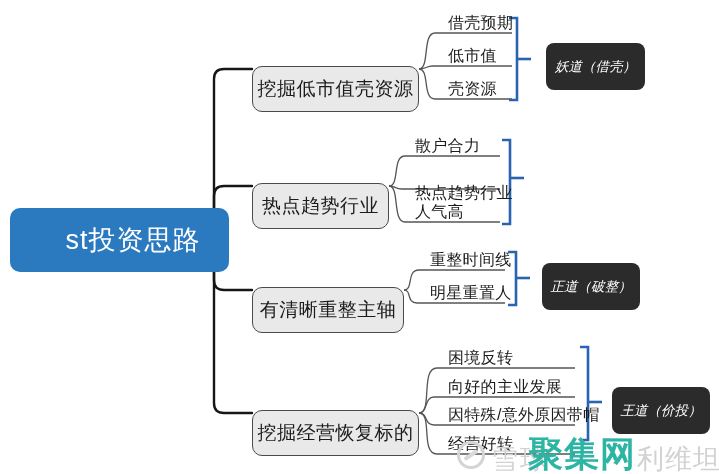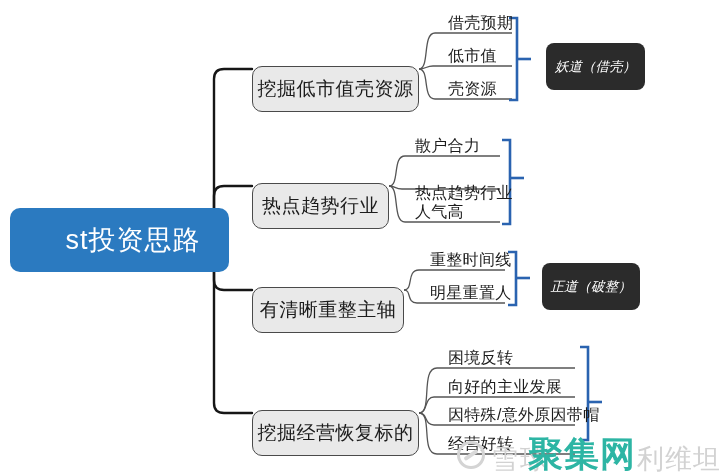--- a/index.html
+++ b/index.html
@@ -132,20 +132,21 @@
   <div class="leaf" style="left:430px;top:251px;">重整时间线</div>
   <div class="leaf" style="left:430px;top:284px;">明星重置人</div>
 
   <div class="leaf" style="left:448px;top:349px;">困境反转</div>
   <div class="leaf" style="left:448px;top:378px;">向好的主业发展</div>
   <div class="leaf" style="left:448px;top:406px;">因特殊/意外原因带帽</div>
   <div class="leaf" style="left:448px;top:435px;">经营好转</div>
 
   <div class="tag t1">妖道（借壳）</div>
   <div class="tag t3">正道（破整）</div>
+  <div class="tag t4">王道（价投）</div>
 
   <div class="watermark">
     <div class="wm-logo"></div>
     <div class="wm-brand">雪球</div>
     <div class="wm-author">利维坦</div>
     <div class="wm-site">聚集网</div>
   </div>
 
 </div>
 

